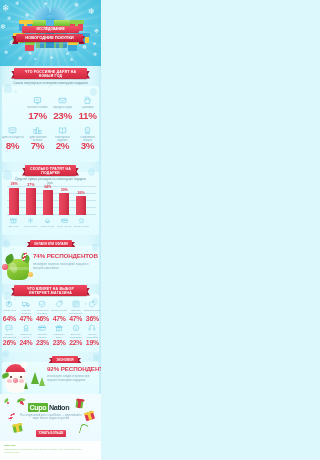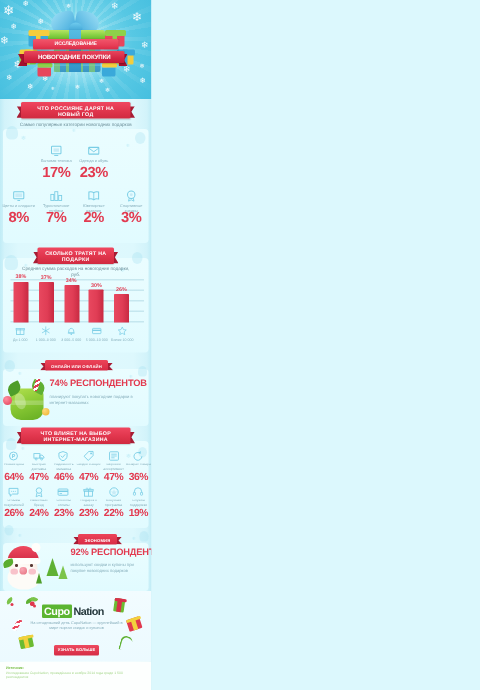--- a/index.html
+++ b/index.html
@@ -324,20 +324,32 @@
         <span class="">
           <svg width="9" height="9" viewBox="0 0 20 20">
             <rect x="2.5" y="5" width="15" height="10" rx="1" fill="none" stroke="#79cde5" stroke-width="1.5"></rect>
             <path d="M2.5 6 L10 11.5 L17.5 6" fill="none" stroke="#79cde5" stroke-width="1.4"></path>
           </svg>
         </span>
       </div>
   <div class="lb">Одежда и обувь</div>
   <div class="vl">23%</div>
 </div>
+<div class="cell" style="left:75px;top:94px;">
+  <div class="ic">
+        <span class="">
+          <svg width="9" height="9" viewBox="0 0 20 20">
+            <path d="M4 7 h12 l-1.2 9.5 h-9.6 Z" fill="none" stroke="#79cde5" stroke-width="1.5"></path>
+            <path d="M7 7.5 V5.2 a3 3 0 0 1 6 0 V7.5" fill="none" stroke="#79cde5" stroke-width="1.4"></path>
+          </svg>
+        </span>
+      </div>
+  <div class="lb">Сувениры</div>
+  <div class="vl">11%</div>
+</div>
 <div class="cell" style="left:0px;top:124px;">
   <div class="ic">
         <span class="">
           <svg width="9" height="9" viewBox="0 0 20 20">
             <rect x="2.5" y="4" width="15" height="10.5" rx="1.2" fill="none" stroke="#79cde5" stroke-width="1.5"></rect>
             <rect x="5" y="6.5" width="10" height="5.5" fill="#c8ebf6"></rect>
             <path d="M8 17 h4" stroke="#79cde5" stroke-width="1.4"></path>
           </svg>
         </span>
       </div>

